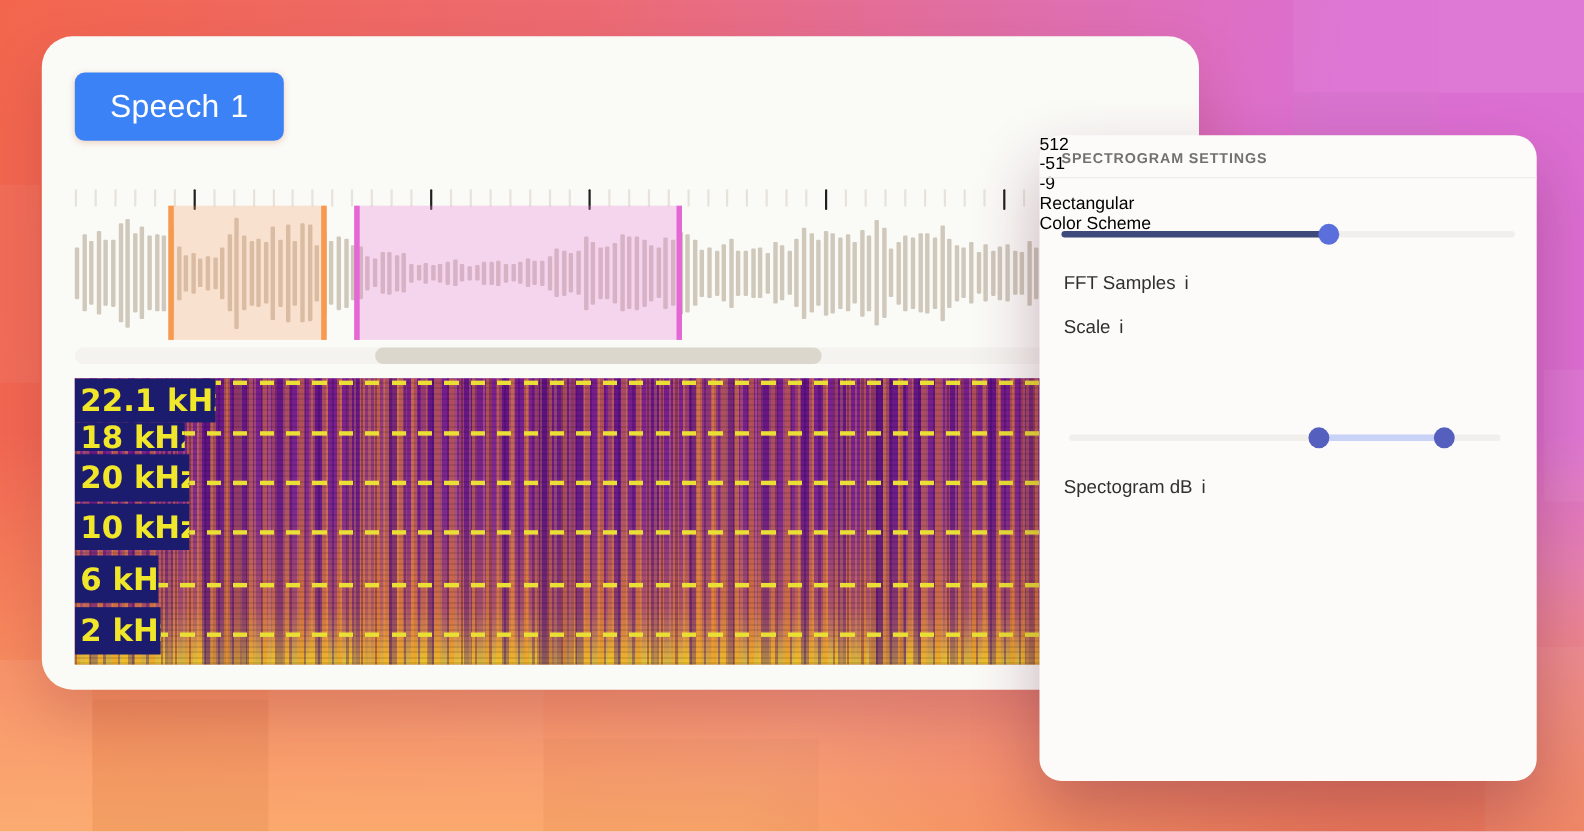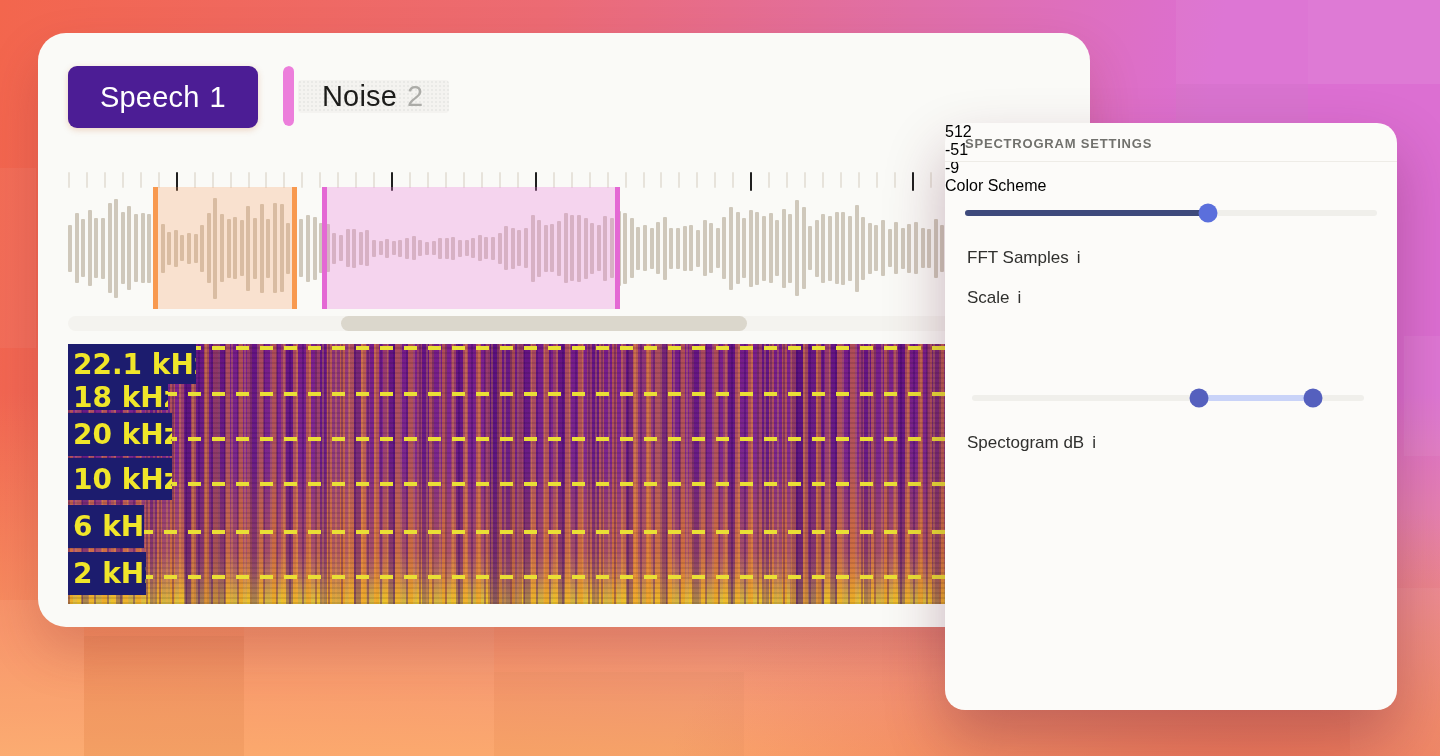--- a/index.html
+++ b/index.html
@@ -12,21 +12,21 @@
       linear-gradient(100deg, #F3664D 0%, #EC6B74 35%, #E06FA8 58%, #DC6FD2 78%, #DC6FD2 100%);
   }
   .tile { position:absolute; pointer-events:none; }
 
   
   .card { position:absolute; left:38px; top:33px; width:1052px; height:594px;
     background:#FAFAF7; border-radius:28px; box-shadow:0 24px 50px rgba(130,40,40,0.22); z-index:1; }
 
   .chips { position:absolute; left:30px; top:33px; display:flex; gap:25px; align-items:flex-start; }
   .chip { height:62px; display:flex; align-items:center; font-size:29px; font-weight:500; letter-spacing:0.2px; }
-  .chip-speech { background:#4c1d95; color:#FFFFFF; border-radius:9px; padding:0 32px; box-shadow:0 2px 6px rgba(200,100,40,0.25); }
+  .chip-speech { background:#3b82f6; color:#FFFFFF; border-radius:9px; padding:0 32px; box-shadow:0 2px 6px rgba(200,100,40,0.25); }
   .chip-noise { height:60px; border-radius:6px; overflow:hidden; display:flex; }
   .chip-noise .bar { width:11px; height:100%; background:#EC7EDB; border-radius:6px; flex:none; }
   .chip-noise .body { display:flex; align-items:center; padding:0 26px 0 24px; margin-left:4px;
       background-color:#F4F3F0; border-radius:4px; color:#1C1C1A;
       background-image:radial-gradient(rgba(0,0,0,0.045) 1px, transparent 1px); background-size:4px 4px; }
   .chip .num { margin-left:10px; }
   .chip-noise .num { color:#ACACA8; }
   .chip-speech .num { color:#FFFFFF; }
 
   .ruler { position:absolute; left:30px; top:139px; width:990px; height:20px;
@@ -94,27 +94,20 @@
   <div class="tile" style="left:244px;top:576px;width:250px;height:96px;background:rgba(255,255,255,0.05)"></div>
   <div class="tile" style="left:244px;top:672px;width:250px;height:84px;background:rgba(255,255,255,0.04)"></div>
   <div class="tile" style="left:494px;top:672px;width:250px;height:84px;background:rgba(0,0,0,0.02)"></div>
 
   <div class="card">
 
     <div class="chips">
       <div class="chip chip-speech">
         <span>Speech</span>
         <span class="num">1</span>
-      </div>
-      <div class="chip chip-noise">
-        <span class="bar"></span>
-        <span class="body">
-          <span>Noise</span>
-          <span class="num">2</span>
-        </span>
       </div>
     </div>
 
     <div class="ruler">
         <span class="tick"></span>
         <span class="tick"></span>
         <span class="tick"></span>
         <span class="tick"></span>
         <span class="tick"></span>
         <span class="tick"></span>
@@ -379,16 +372,20 @@
       <span>Spectogram dB</span>
       <span class="iinfo"><span>i</span></span>
     </div>
     <div class="val-box" style="left:287px;top:306px;width:51px">
       <span>-51</span>
     </div>
     <div class="val-box" style="left:377px;top:306px;width:53px">
       <span>-9</span>
     </div>
 
+    <div class="select" style="top:397px">
+      <span class="grow">Rectangular</span>
+      <span class="chev"></span>
+    </div>
 
     <div class="heading" style="top:475px">Color Scheme</div>
   </div>
 </div>
 
 </body></html>

